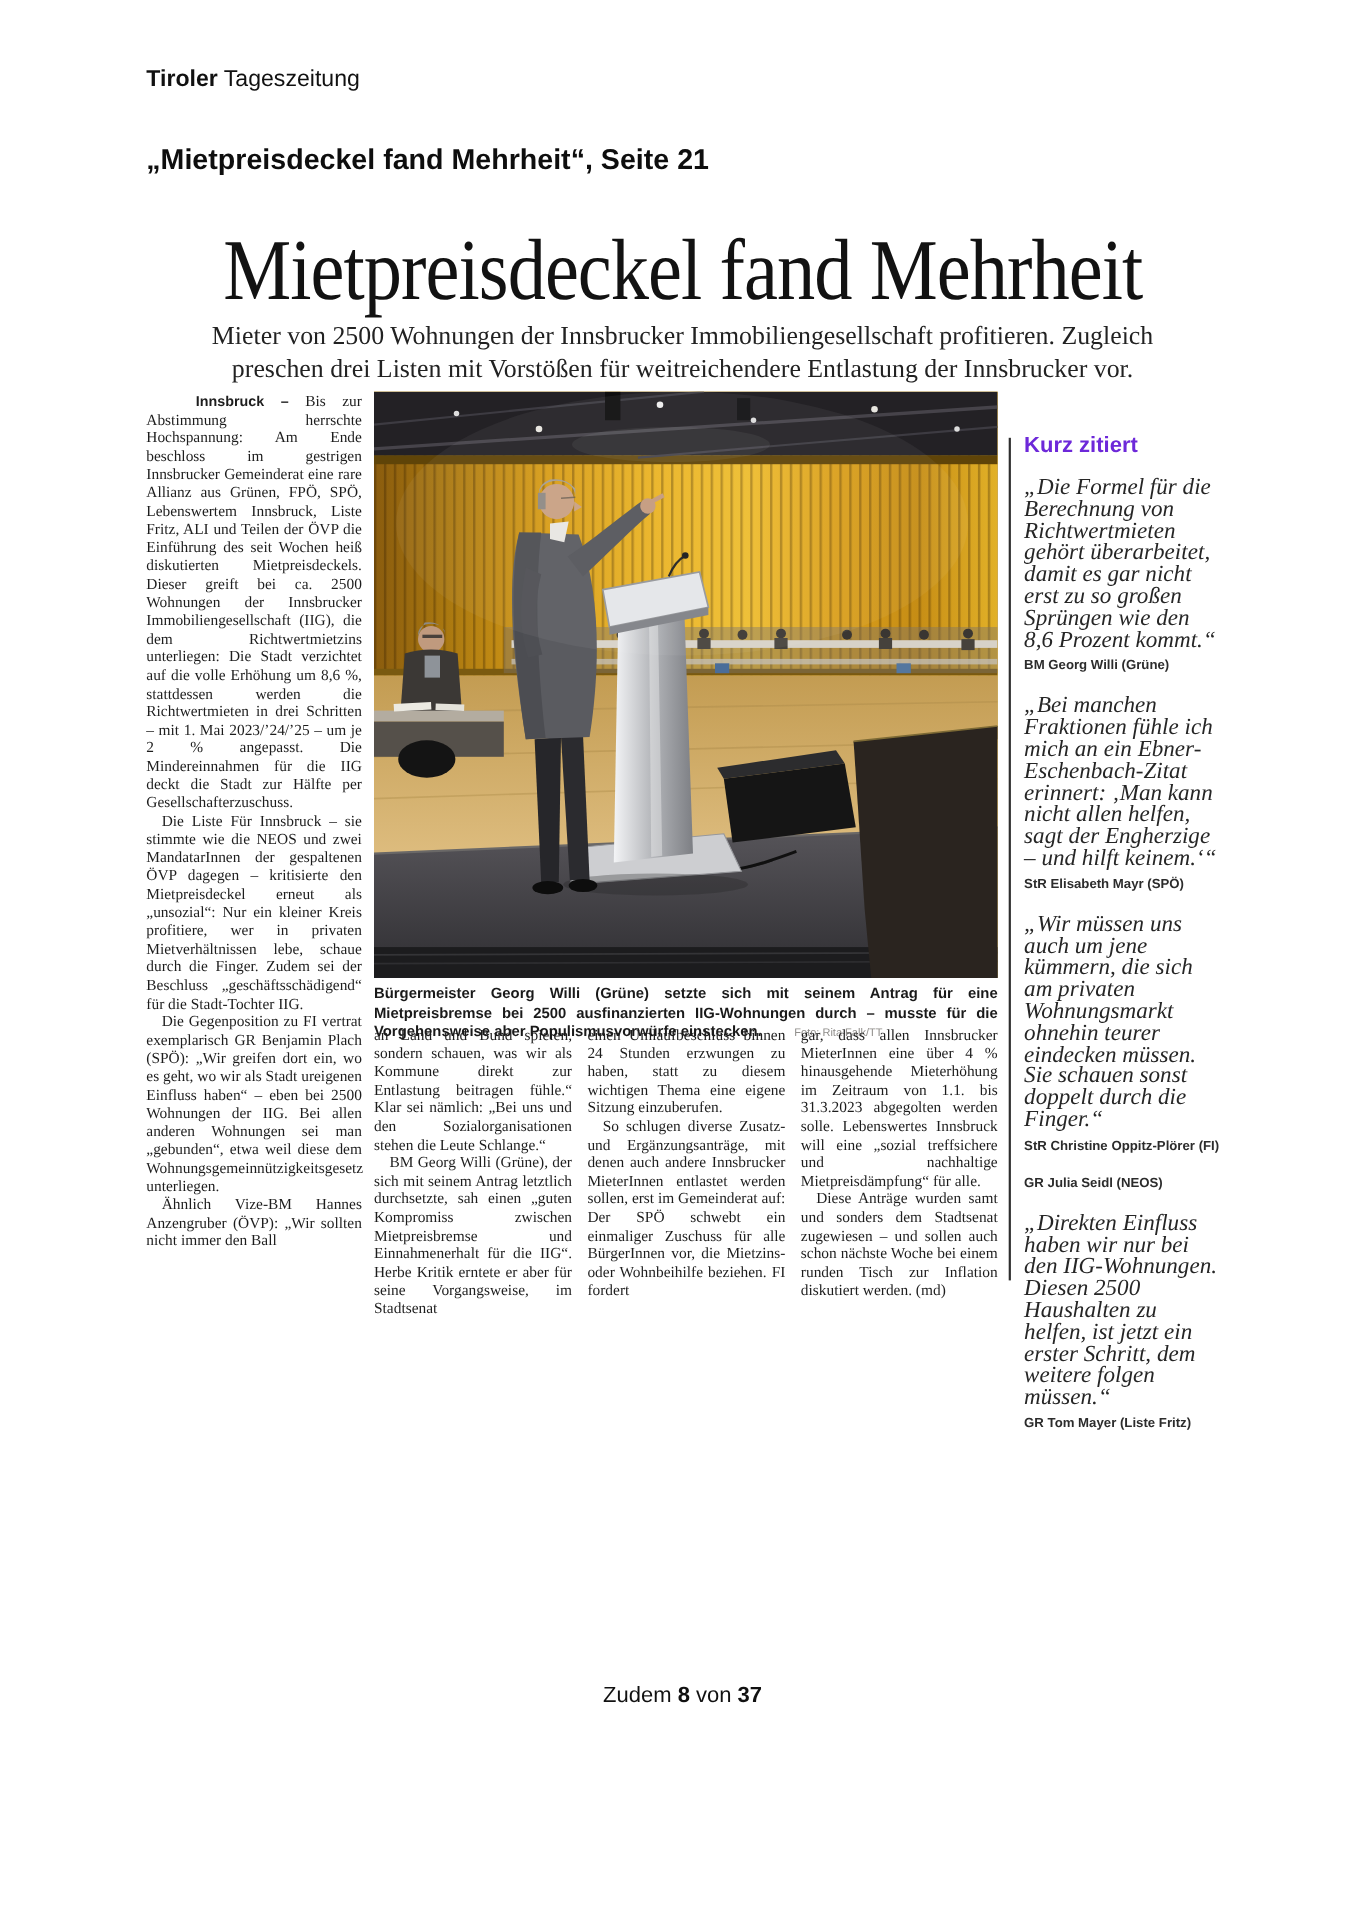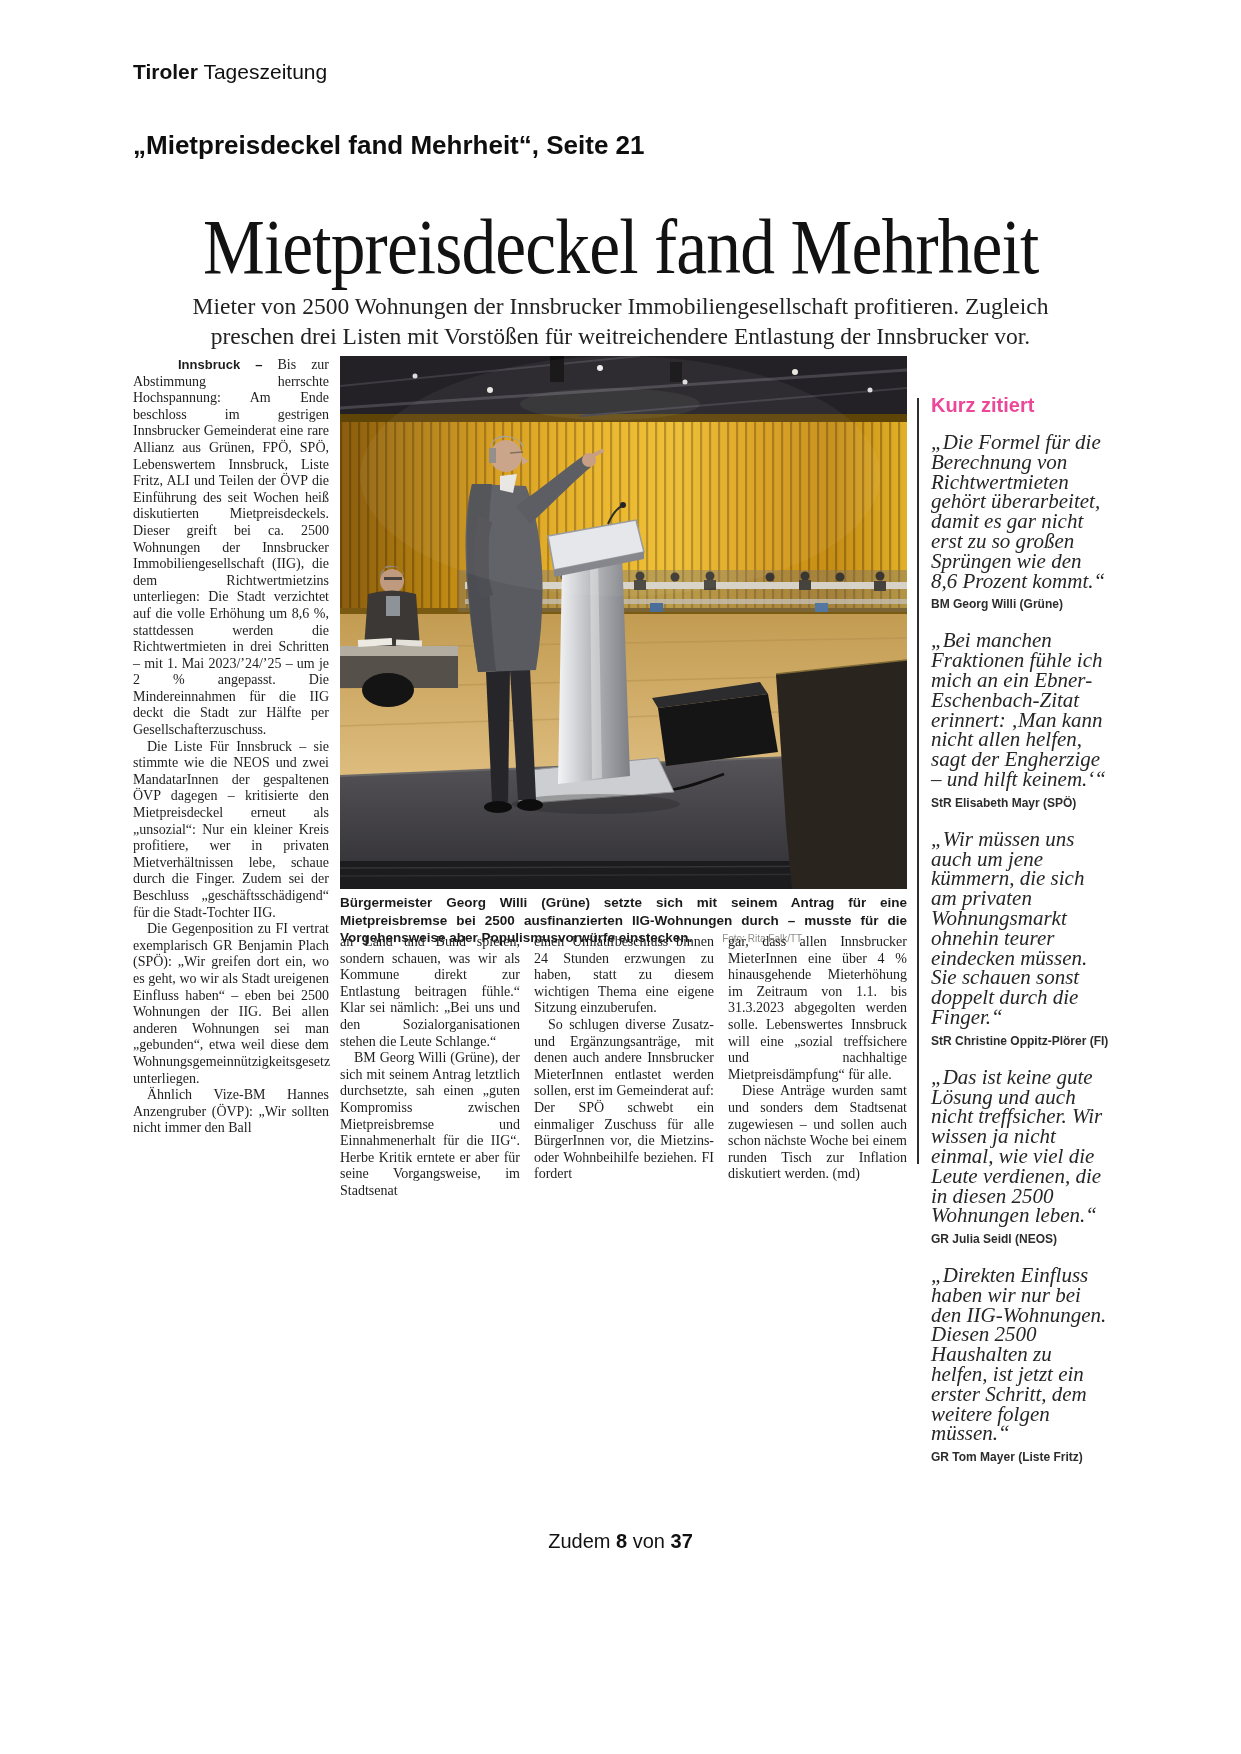--- a/index.html
+++ b/index.html
@@ -37,21 +37,21 @@
 
   .caption{position:absolute;left:340px;top:894px;width:567px;
            font-family:"Liberation Sans",sans-serif;font-size:13.5px;font-weight:bold;
            line-height:17.5px;color:#1a1a1a;text-align:justify;}
   .cap-credit{font-weight:normal;font-size:10px;color:#8f8d8a;margin-left:26px;white-space:nowrap;}
 
   
   .vdivider{position:absolute;left:917px;top:398px;width:2px;height:766px;background:#2e2e2e;}
   .quotes{position:absolute;left:931px;top:394px;width:180px;}
   .quotes-title{margin:0 0 12px 0;font-family:"Liberation Sans",sans-serif;
-                font-size:20px;font-weight:bold;color:#ec4899;}
+                font-size:20px;font-weight:bold;color:#6d28d9;}
   .quote{margin:0 0 20px 0;}
   .quote-text{margin:16px 0 6px 0;font-style:italic;font-size:21px;line-height:19.8px;color:#262626;}
   .quote-author{font-family:"Liberation Sans",sans-serif;font-size:12px;font-weight:bold;color:#2c2c2c;}
 
   
   .pagefooter{position:absolute;left:0;top:1530px;width:100%;text-align:center;
               font-family:"Liberation Sans",sans-serif;font-size:20px;color:#111;}
   .pagefooter b{font-weight:bold;}
 </style>
 </head>
@@ -245,21 +245,20 @@
         </div>
         <div class="quote">
           <p class="quote-text">„Bei manchen Fraktionen fühle ich mich an ein Ebner-Eschenbach-Zitat erinnert: ‚Man kann nicht allen helfen, sagt der Engherzige – und hilft keinem.‘“</p>
           <div class="quote-author">StR Elisabeth Mayr (SPÖ)</div>
         </div>
         <div class="quote">
           <p class="quote-text">„Wir müssen uns auch um jene kümmern, die sich am privaten Wohnungsmarkt ohnehin teurer eindecken müssen. Sie schauen sonst doppelt durch die Finger.“</p>
           <div class="quote-author">StR Christine Oppitz-Plörer (FI)</div>
         </div>
         <div class="quote">
-          <p class="quote-text">„Das ist keine gute Lösung und auch nicht treffsicher. Wir wissen ja nicht einmal, wie viel die Leute verdienen, die in diesen 2500 Wohnungen leben.“</p>
           <div class="quote-author">GR Julia Seidl (NEOS)</div>
         </div>
         <div class="quote">
           <p class="quote-text">„Direkten Einfluss haben wir nur bei den IIG-Wohnungen. Diesen 2500 Haushalten zu helfen, ist jetzt ein erster Schritt, dem weitere folgen müssen.“</p>
           <div class="quote-author">GR Tom Mayer (Liste Fritz)</div>
         </div>
       </div>
   </aside>
 
   <div class="pagefooter">

